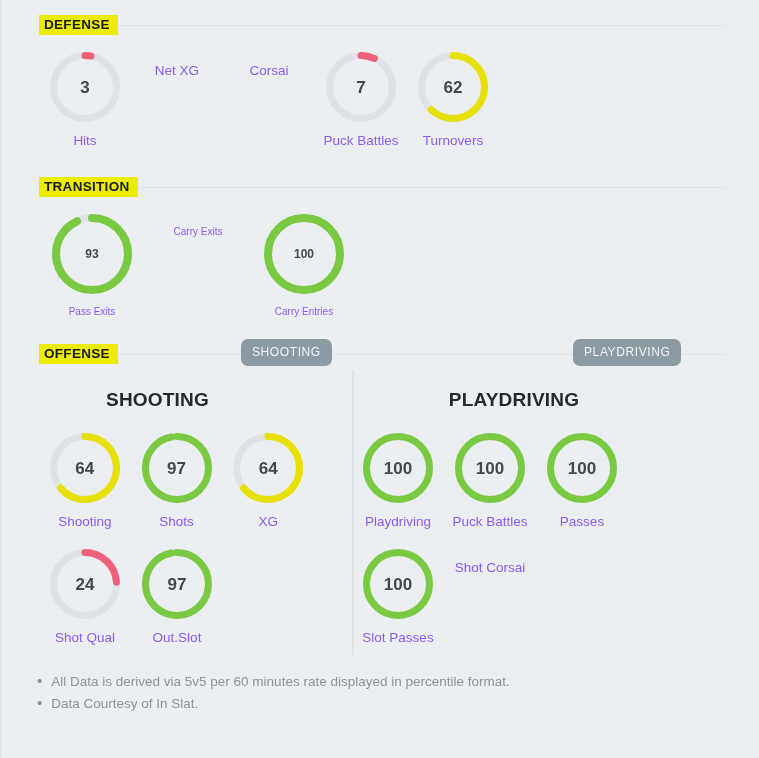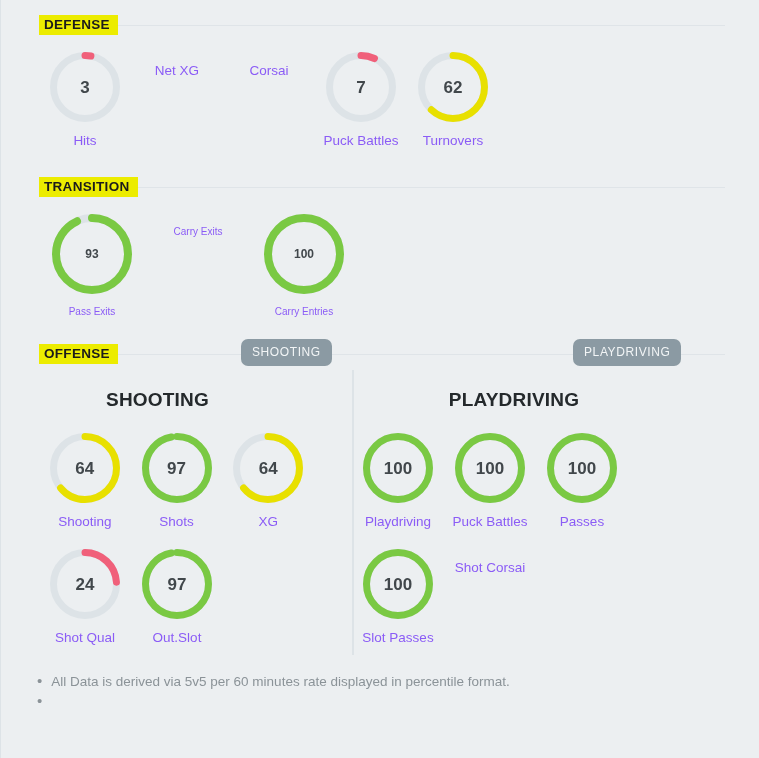--- a/index.html
+++ b/index.html
@@ -352,16 +352,17 @@
   </div>
 
   <div style="height:26px"></div>
   <div class="notes" id="footnotes">
       <div class="note">
         <span class="bullet">•</span>
         <span>All Data is derived via 5v5 per 60 minutes rate displayed in percentile format.</span>
       </div>
       <div class="note">
         <span class="bullet">•</span>
+        <span>Data Courtesy of In Slat.</span>
       </div>
     </div>
 
 </div>
 
 </body></html>

